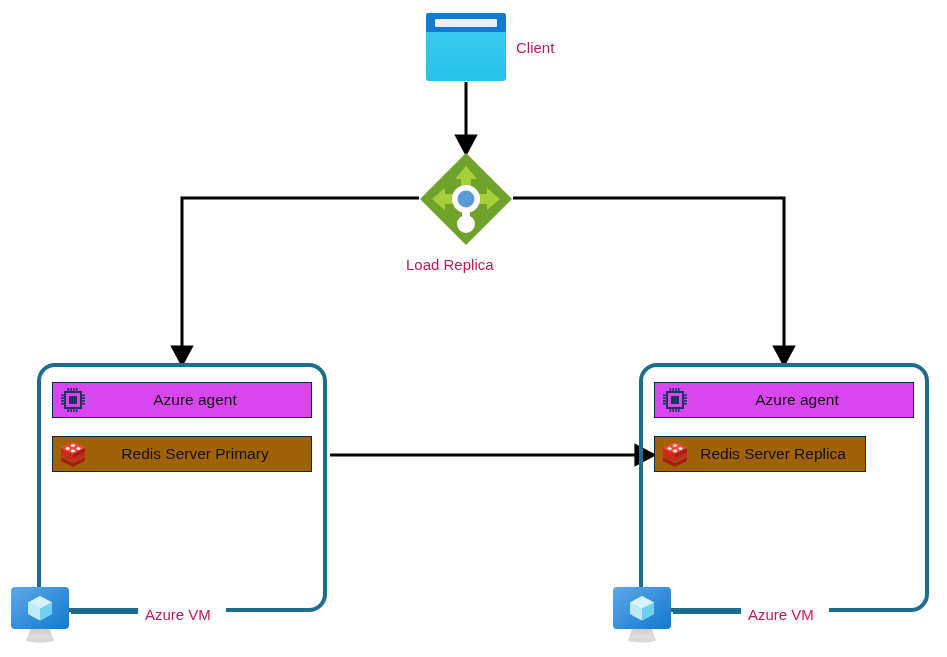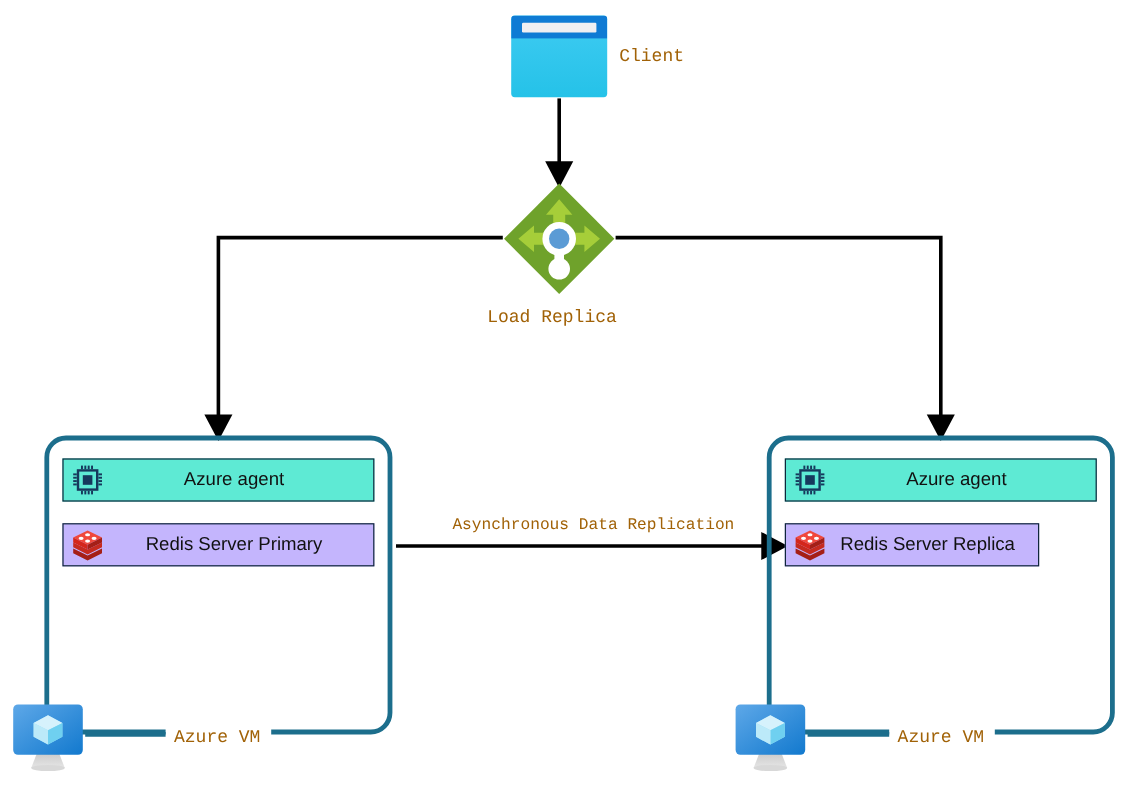--- a/index.html
+++ b/index.html
@@ -48,24 +48,23 @@
   }
   .client-icon .addressbar {
     width: 62px;
     height: 8px;
     background: #EFEFF2;
     border-radius: 1px;
   }
   .label {
     position: absolute;
     font-size: 15px;
-    color: #a16207;
+    color: #be185d;
     white-space: nowrap;
     line-height: 1.2;
-    font-family: Liberation Mono, monospace;
   }
   .label-client { left: 516px; top: 39px; }
   .label-lb { left: 406px; top: 256px; }
   .label-replication { left: 377px; top: 431px; font-size: 13.5px; }
   .label-vm-left { left: 145px; top: 606px; }
   .label-vm-right { left: 748px; top: 606px; }
 
   
   .lb-icon {
     left: 419px; top: 152px;
@@ -82,22 +81,22 @@
   .vm-right { left: 639px; top: 363px; width: 290px; height: 249px; }
 
   .inner-box {
     position: absolute;
     box-sizing: border-box;
     border: 1.5px solid #10263B;
     display: flex;
     align-items: center;
     height: 36px;
   }
-  .box-agent { background: #5eead4; }
-  .box-redis { background: #c4b5fd; }
+  .box-agent { background: #d946ef; }
+  .box-redis { background: #a16207; }
 
   .agent-left  { left: 52px;  top: 382px; width: 260px; }
   .redis-left  { left: 52px;  top: 436px; width: 260px; }
   .agent-right { left: 654px; top: 382px; width: 260px; }
   .redis-right { left: 654px; top: 436px; width: 212px; }
 
   .inner-box .icon-slot {
     width: 40px;
     height: 34px;
     flex: 0 0 40px;
@@ -268,21 +267,20 @@
         <path d="M27 9 L15 15 L15 19 L27 13 Z" fill="#A51F17"></path>
         <ellipse cx="15" cy="6.6" rx="2.1" ry="1.3" fill="#ffffff"></ellipse>
         <ellipse cx="9.6" cy="9.6" rx="2.1" ry="1.3" fill="#ffffff"></ellipse>
         <ellipse cx="20.4" cy="9.6" rx="2.1" ry="1.3" fill="#ffffff"></ellipse>
         <ellipse cx="15" cy="11.9" rx="2.1" ry="1.3" fill="#ffffff"></ellipse>
       </svg>
     </span>
     <span class="box-text">Redis Server Replica</span>
   </div>
 
-  <div class="label label-replication">Asynchronous Data Replication</div>
 
   <svg class="node vmicon vmicon-left" viewBox="0 0 62 62" xmlns="http://www.w3.org/2000/svg">
     <defs>
       <linearGradient id="vmg1" x1="0" y1="0" x2="1" y2="1">
         <stop offset="0%" stop-color="#5EA8E8"></stop>
         <stop offset="100%" stop-color="#1279CE"></stop>
       </linearGradient>
       <linearGradient id="vmstand1" x1="0" y1="0" x2="0" y2="1">
         <stop offset="0%" stop-color="#C9C9C9"></stop>
         <stop offset="100%" stop-color="#E6E6E6"></stop>

